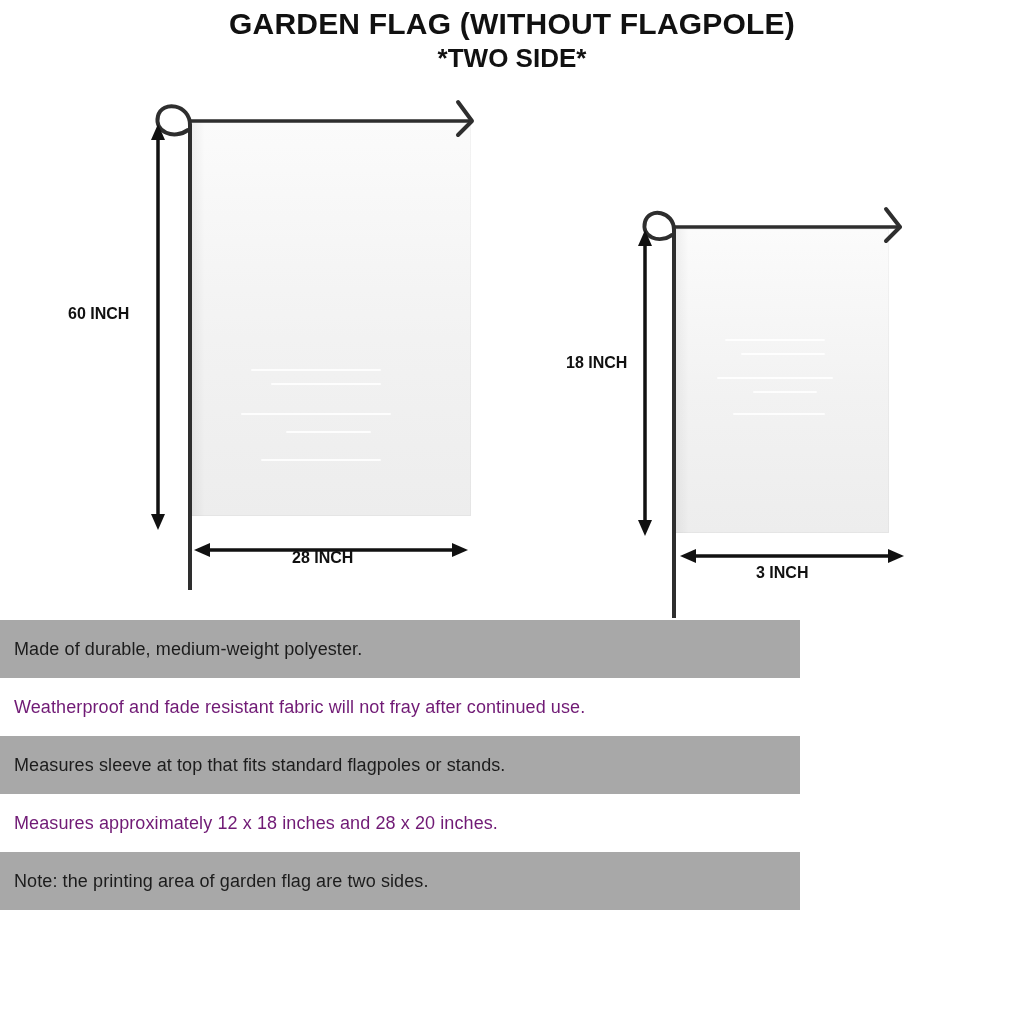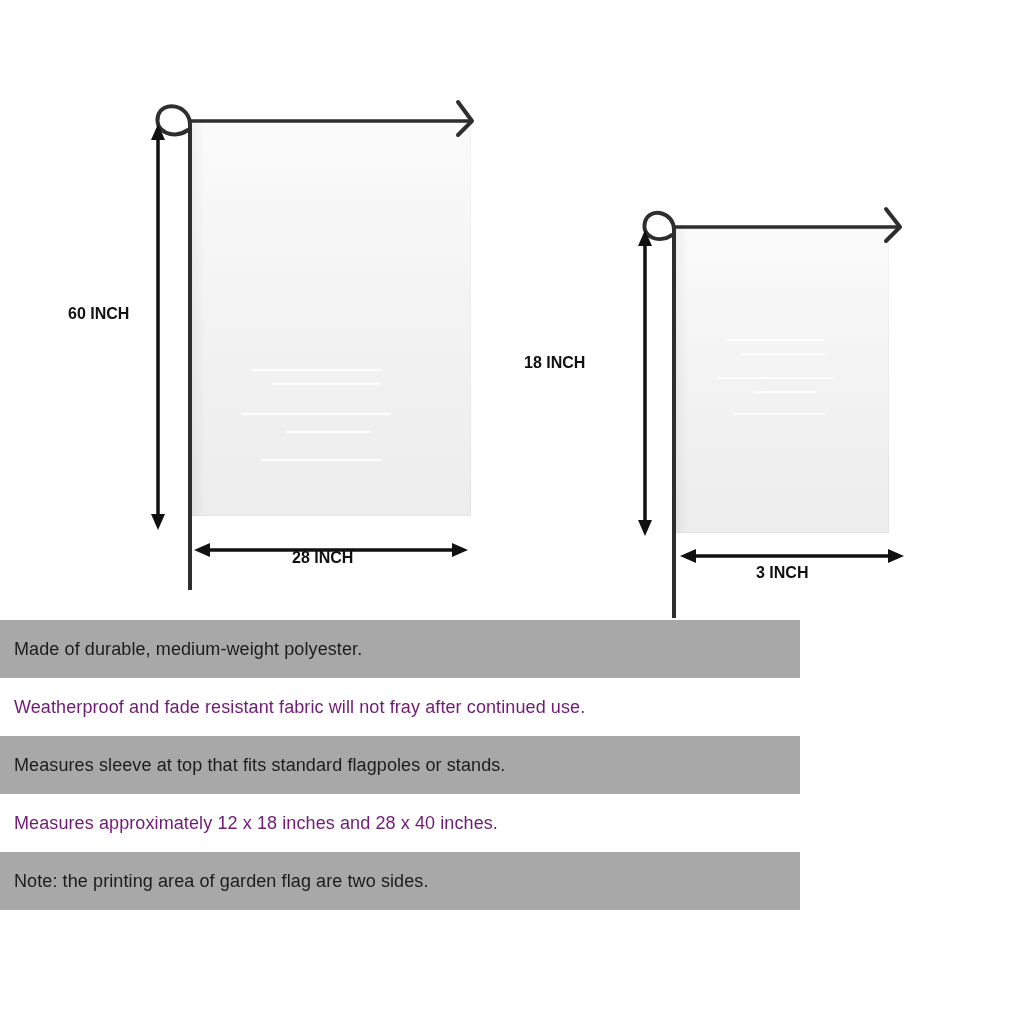--- a/index.html
+++ b/index.html
@@ -96,20 +96,24 @@
     background: #ffffff;
   }
 
   svg { display: block; }
 </style>
 </head>
 <body>
 
 <div class="stage">
 
+  <div class="title-block">
+    <div class="title-line1">GARDEN FLAG (WITHOUT FLAGPOLE)</div>
+    <div class="title-line2">*TWO SIDE*</div>
+  </div>
 
   <div class="flag-cloth" style="left:191px; top:121px; width:280px; height:395px;">
     <div class="shade"></div>
     <div class="fold" style="left:60px; top:248px; width:130px;"></div>
     <div class="fold" style="left:80px; top:262px; width:110px;"></div>
     <div class="fold" style="left:50px; top:292px; width:150px;"></div>
     <div class="fold" style="left:95px; top:310px; width:85px;"></div>
     <div class="fold" style="left:70px; top:338px; width:120px;"></div>
   </div>
 
@@ -156,34 +160,34 @@
 
     <path d="M17 40 L17 330" stroke="#111111" stroke-width="3.5" fill="none"></path>
     <path d="M17 32 L10 48 L24 48 Z" fill="#111111"></path>
     <path d="M17 338 L10 322 L24 322 Z" fill="#111111"></path>
 
     <path d="M60 358 L268 358" stroke="#111111" stroke-width="3.5" fill="none"></path>
     <path d="M52 358 L68 351 L68 365 Z" fill="#111111"></path>
     <path d="M276 358 L260 351 L260 365 Z" fill="#111111"></path>
   </svg>
 
-  <div class="dim-label" style="left:524px; top:354px;">18 INCH</div>
+  <div class="dim-label" style="left:566px; top:354px;">18 INCH</div>
   <div class="dim-label" style="left:756px; top:564px;">3 INCH</div>
 
   <div class="features">
     <div class="feature-row alt">
       <span>Made of durable, medium-weight polyester.</span>
     </div>
     <div class="feature-row plain">
       <span>Weatherproof and fade resistant fabric will not fray after continued use.</span>
     </div>
     <div class="feature-row alt">
       <span>Measures sleeve at top that fits standard flagpoles or stands.</span>
     </div>
     <div class="feature-row plain">
-      <span>Measures approximately 12 x 18 inches and 28 x 40 inches.</span>
+      <span>Measures approximately 12 x 18 inches and 28 x 20 inches.</span>
     </div>
     <div class="feature-row alt">
       <span>Note: the printing area of garden flag are two sides.</span>
     </div>
   </div>
 
 </div>
 
 </body></html>

